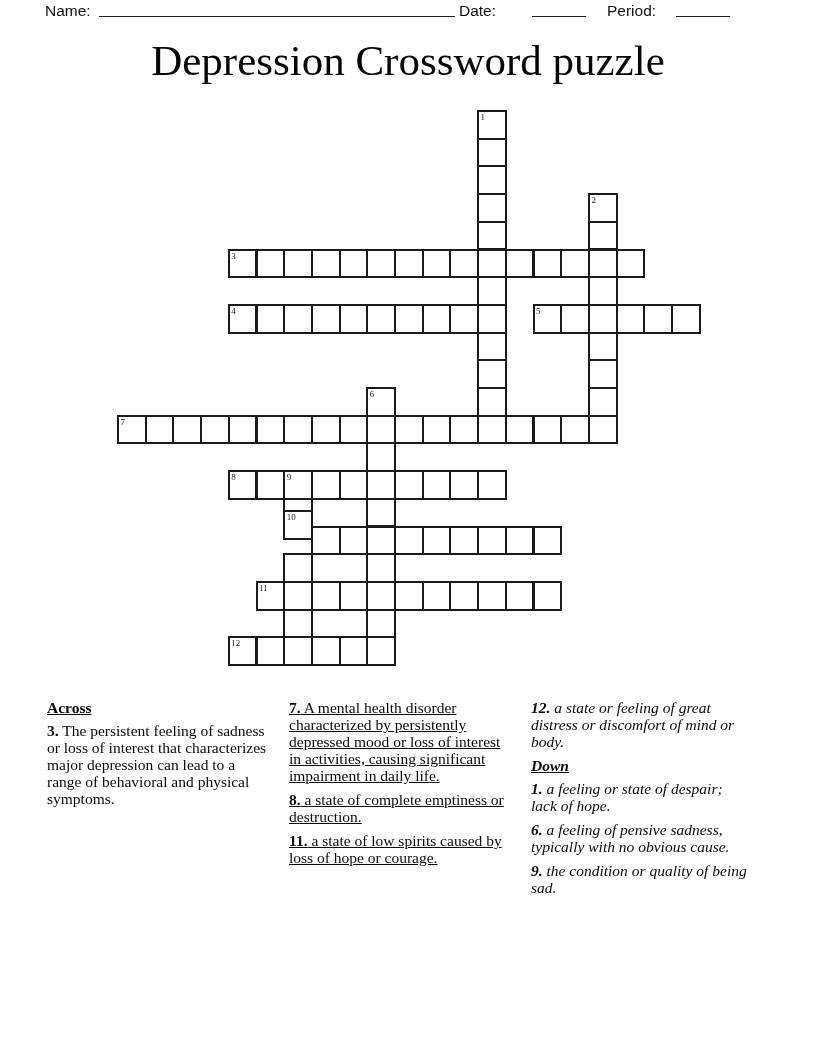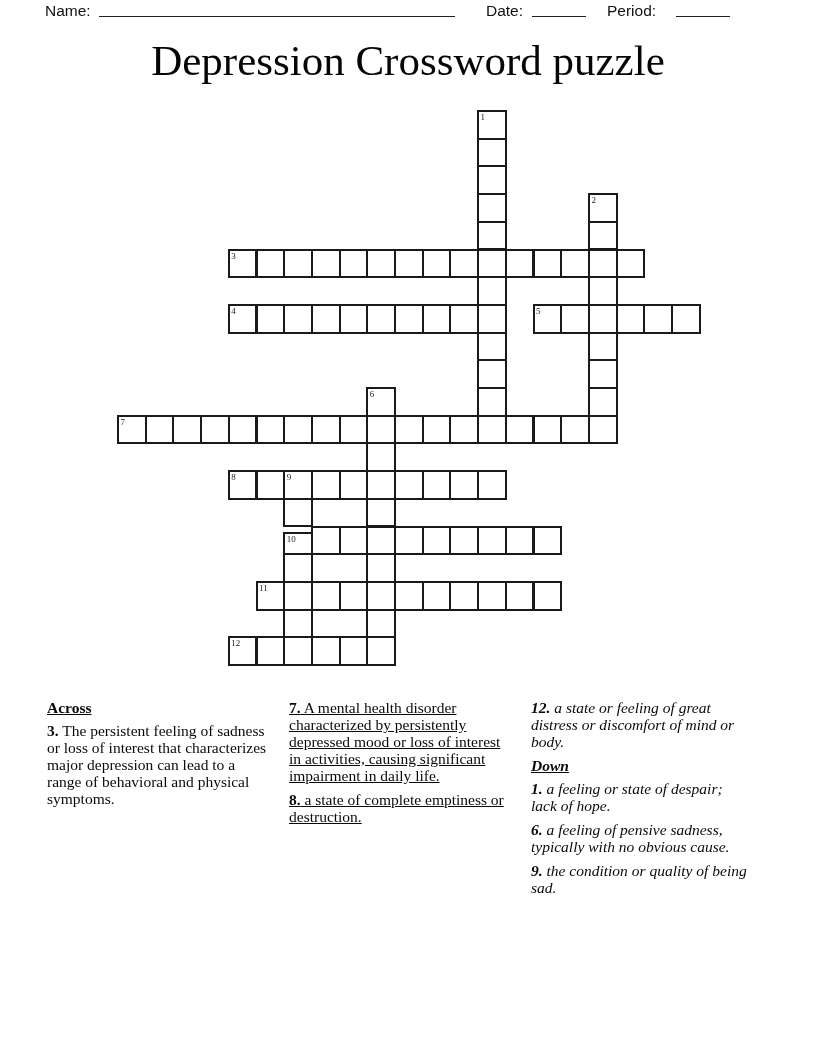--- a/index.html
+++ b/index.html
@@ -8,21 +8,21 @@
     background:#ffffff; color:#000;
     font-family:"Liberation Sans", sans-serif;
     position:relative; overflow:hidden;
   }
 
   
   .header-label { position:absolute; top:2px; font-size:15.5px; color:#111; }
   .blank-line { position:absolute; top:4px; height:12px; border-bottom:1.6px solid #222; }
   #name-label   { left:45px; }
   #name-line    { left:99px;  width:356px; }
-  #date-label   { left:486px; }
+  #date-label   { left:459px; }
   #date-line    { left:532px; width:54px; }
   #period-label { left:607px; }
   #period-line  { left:676px; width:54px; }
 
   
   #page-title {
     position:absolute; top:36px; left:0; width:816px;
     text-align:center;
     font-family:"Liberation Serif", serif;
     font-size:43px; line-height:50px; font-weight:normal;
@@ -164,21 +164,21 @@
     <div class="cell" style="left: 166.2px; top: 360.1px; width: 29.7px; height: 29.7px;">
       <span class="num">9</span>
     </div>
     <div class="cell" style="left: 193.9px; top: 360.1px; width: 29.7px; height: 29.7px;"></div>
     <div class="cell" style="left: 221.6px; top: 360.1px; width: 29.7px; height: 29.7px;"></div>
     <div class="cell" style="left: 277px; top: 360.1px; width: 29.7px; height: 29.7px;"></div>
     <div class="cell" style="left: 304.7px; top: 360.1px; width: 29.7px; height: 29.7px;"></div>
     <div class="cell" style="left: 332.4px; top: 360.1px; width: 29.7px; height: 29.7px;"></div>
     <div class="cell" style="left: 360.1px; top: 360.1px; width: 29.7px; height: 29.7px;"></div>
     <div class="cell" style="left: 166.2px; top: 387.8px; width: 29.7px; height: 29.7px;"></div>
-    <div class="cell" style="left: 166.2px; top: 422px; width: 29.7px; height: 29.7px; padding-left: 12px;">
+    <div class="cell" style="left: 166.2px; top: 400px; width: 29.7px; height: 29.7px; padding-left: 12px;">
       <span class="num">10</span>
     </div>
     <div class="cell" style="left: 166.2px; top: 443.2px; width: 29.7px; height: 29.7px;"></div>
     <div class="cell" style="left: 166.2px; top: 470.9px; width: 29.7px; height: 29.7px;"></div>
     <div class="cell" style="left: 166.2px; top: 498.6px; width: 29.7px; height: 29.7px;"></div>
     <div class="cell" style="left: 166.2px; top: 526.3px; width: 29.7px; height: 29.7px;"></div>
     <div class="cell" style="left: 193.9px; top: 415.5px; width: 29.7px; height: 29.7px;"></div>
     <div class="cell" style="left: 221.6px; top: 415.5px; width: 29.7px; height: 29.7px;"></div>
     <div class="cell" style="left: 277px; top: 415.5px; width: 29.7px; height: 29.7px;"></div>
     <div class="cell" style="left: 304.7px; top: 415.5px; width: 29.7px; height: 29.7px;"></div>
@@ -205,20 +205,21 @@
     <div class="cell" style="left: 221.6px; top: 526.3px; width: 29.7px; height: 29.7px;"></div>
   </div>
 
 <div class="clue-col" id="clue-col-1">
     <div class="clue-heading">Across</div>
     <p class="clue"><b>3.</b> The persistent feeling of sadness or loss of interest that characterizes major depression can lead to a range of behavioral and physical symptoms.</p>
   </div>
 <div class="clue-col" id="clue-col-2">
     <p class="clue"><b>7.</b> A mental health disorder characterized by persistently depressed mood or loss of interest in activities, causing significant impairment in daily life.</p>
     <p class="clue"><b>8.</b> a state of complete emptiness or destruction.</p>
+    <p class="clue"><b>11.</b> a state of low spirits caused by loss of hope or courage.</p>
   </div>
 <div class="clue-col" id="clue-col-3">
     <p class="clue"><b>12.</b> a state or feeling of great distress or discomfort of mind or body.</p>
     <div class="clue-heading">Down</div>
     <p class="clue"><b>1.</b> a feeling or state of despair; lack of hope.</p>
     <p class="clue"><b>6.</b> a feeling of pensive sadness, typically with no obvious cause.</p>
     <p class="clue"><b>9.</b> the condition or quality of being sad.</p>
   </div>
 
 </body></html>

